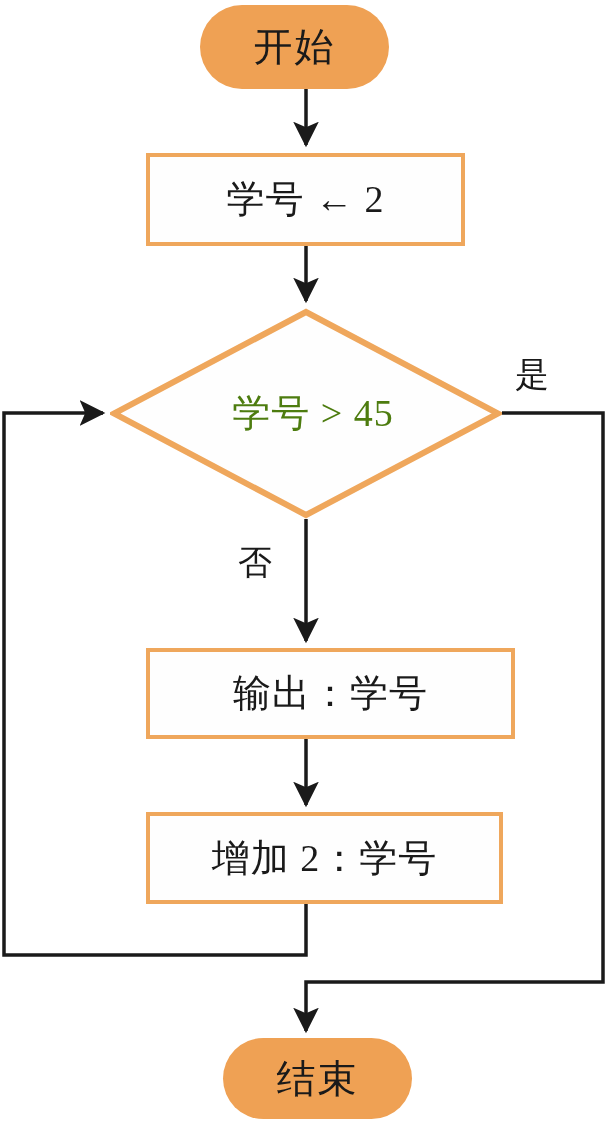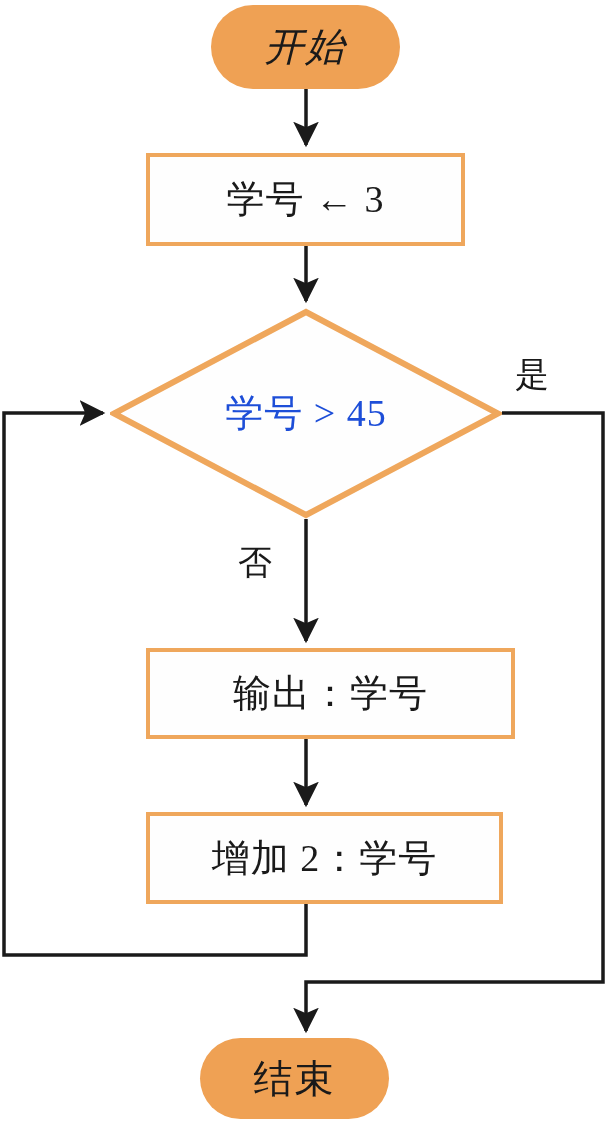--- a/index.html
+++ b/index.html
@@ -45,44 +45,44 @@
     background: #FEFEFE;
     border: 4px solid #EFA75C;
     font-size: 38px;
     letter-spacing: 1px;
   }
   .decision-wrap {
     position: absolute;
   }
   .decision-label {
     position: absolute;
-    left: 0;
+    left: 7px;
     top: 0;
     width: 100%;
     height: 100%;
     display: flex;
     align-items: center;
     justify-content: center;
     font-size: 38px;
-    color: #1d4ed8;
+    color: #4d7c0f;
     letter-spacing: 1px;
     white-space: nowrap;
   }
   .edge-label {
     position: absolute;
     font-size: 34px;
     color: #1a1a1a;
     white-space: nowrap;
   }
-  .start-node  { left: 211px; top: 5px;    width: 189px; height: 84px; font-style: italic; }
+  .start-node  { left: 200px; top: 5px;    width: 189px; height: 84px; }
   .assign-node { left: 146px; top: 153px;  width: 319px; height: 93px; }
   .decision-node { left: 110px; top: 308px; width: 392px; height: 211px; }
   .output-node { left: 146px; top: 648px;  width: 369px; height: 91px; }
   .increment-node { left: 146px; top: 812px; width: 357px; height: 92px; }
-  .end-node    { left: 200px; top: 1038px; width: 189px; height: 81px; }
+  .end-node    { left: 223px; top: 1038px; width: 189px; height: 81px; }
   .label-yes   { left: 515px; top: 352px; }
   .label-no    { left: 238px; top: 540px; }
 </style>
 </head>
 <body>
 
 <div id="canvas">
 
   <svg id="edges" viewBox="0 0 606 1123" width="606" height="1123" aria-hidden="true">
     <defs>
@@ -102,21 +102,21 @@
     <path d="M 306 904 L 306 955 L 4 955 L 4 413 L 103 413" stroke="#1a1a1a" stroke-width="3.5" fill="none" marker-end="url(#arrow)"></path>
 
     <path d="M 502 413 L 603 413 L 603 982 L 306 982 L 306 1031" stroke="#1a1a1a" stroke-width="3.5" fill="none" marker-end="url(#arrow)"></path>
   </svg>
 
   <div class="node terminator start-node">
     <span>开始</span>
   </div>
 
   <div class="node process assign-node">
-    <span>学号 ← 3</span>
+    <span>学号 ← 2</span>
   </div>
 
   <div class="decision-wrap decision-node">
     <svg viewBox="0 0 392 211" width="392" height="211">
       <polygon points="196,4 388,105.5 196,207 4,105.5" fill="#FEFEFE" stroke="#EFA75C" stroke-width="6" stroke-linejoin="miter"></polygon>
     </svg>
     <span class="decision-label">学号 &gt; 45</span>
   </div>
 
   <div class="node process output-node">

